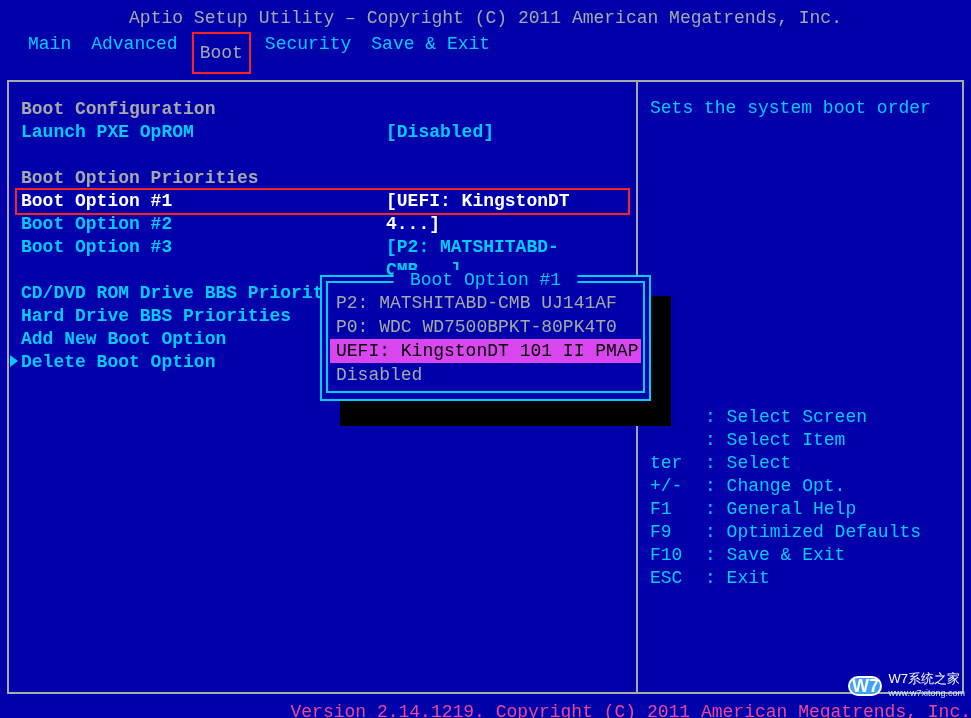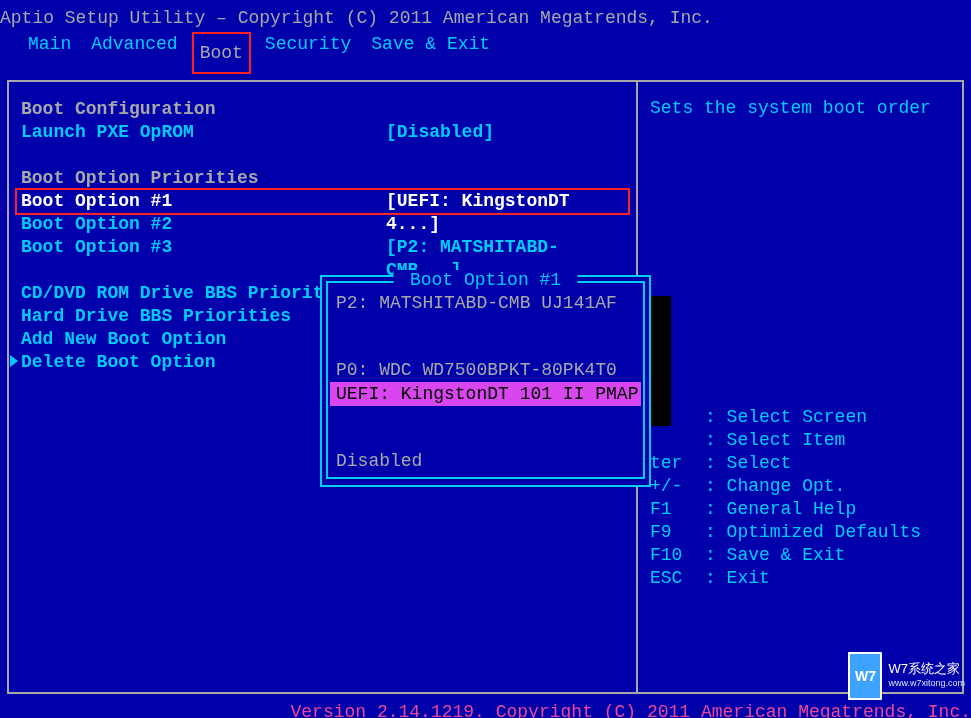--- a/index.html
+++ b/index.html
@@ -7,21 +7,21 @@
     width: 971px;
     height: 718px;
     background: #0000aa;
     font-family: "Courier New", monospace;
     font-size: 18px;
     color: #A8A8A8;
     overflow: hidden;
     position: relative;
   }
   .header {
-    text-align: left;
+    text-align: center;
     color: #A8A8A8;
     padding: 8px 0 2px 0;
     font-weight: normal;
   }
   .menubar {
     display: flex;
     padding: 4px 0 8px 28px;
     gap: 20px;
     color: #00CCFF;
   }
@@ -114,21 +114,20 @@
     background: #0000aa;
     padding: 0 6px;
     color: #00CCFF;
     white-space: nowrap;
   }
   .popup-item {
     padding: 0 8px;
     color: #A8A8A8;
     line-height: 24px;
     white-space: nowrap;
-    margin-top: 43px;
   }
   .popup-item.first { margin-top: 8px; }
   .popup-item.sel { background: #d946ef; color: #000; margin: 0 2px; padding: 0 6px;}
   .help-keys { margin-top: 288px; color: #00CCFF; line-height: 23px; }
   .help-row { display: flex; }
   .hk { flex: 0 0 55px; }
   .footer {
     text-align: right;
     color: #ec4899;
     padding: 8px 0;
@@ -136,27 +135,27 @@
   .watermark {
     position: absolute;
     right: 6px;
     bottom: 18px;
     display: flex;
     align-items: center;
     gap: 6px;
     z-index: 20;
   }
   .wm-badge {
-    width: 34px; height: 48px;
+    width: 34px; height: 20px;
     background: #3da3ff;
-    border-radius: 1px;
+    border-radius: 13px;
     color: #fff;
     font-family: Arial, sans-serif;
     font-weight: bold;
-    font-size: 14px;
+    font-size: 18px;
     display:flex;align-items:center;justify-content:center;
     border: 2px solid #fff;
   }
   .wm-text { font-family: "Microsoft YaHei", Arial, sans-serif; color:#fff; font-size:13px; line-height:14px;}
   .wm-sub { font-size: 9px; color:#cfe8ff;}
 </style>
 </head>
 <body>
 
 <div class="header"><span>Aptio Setup Utility – Copyright (C) 2011 American Megatrends, Inc.</span></div>

